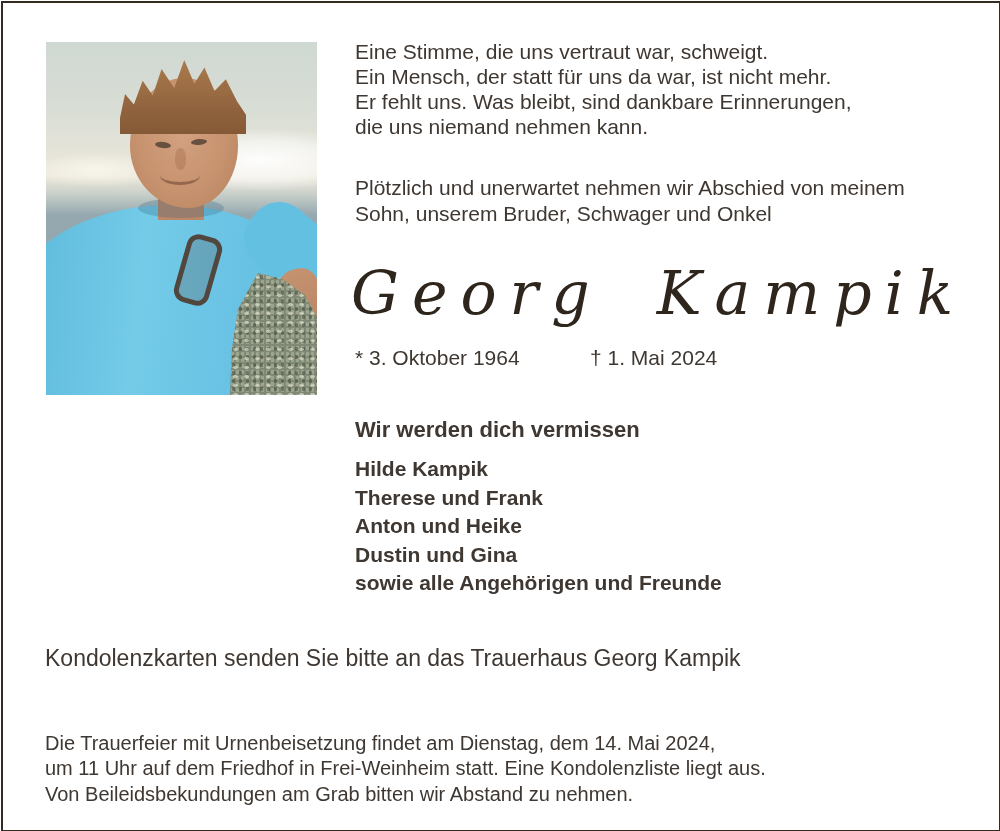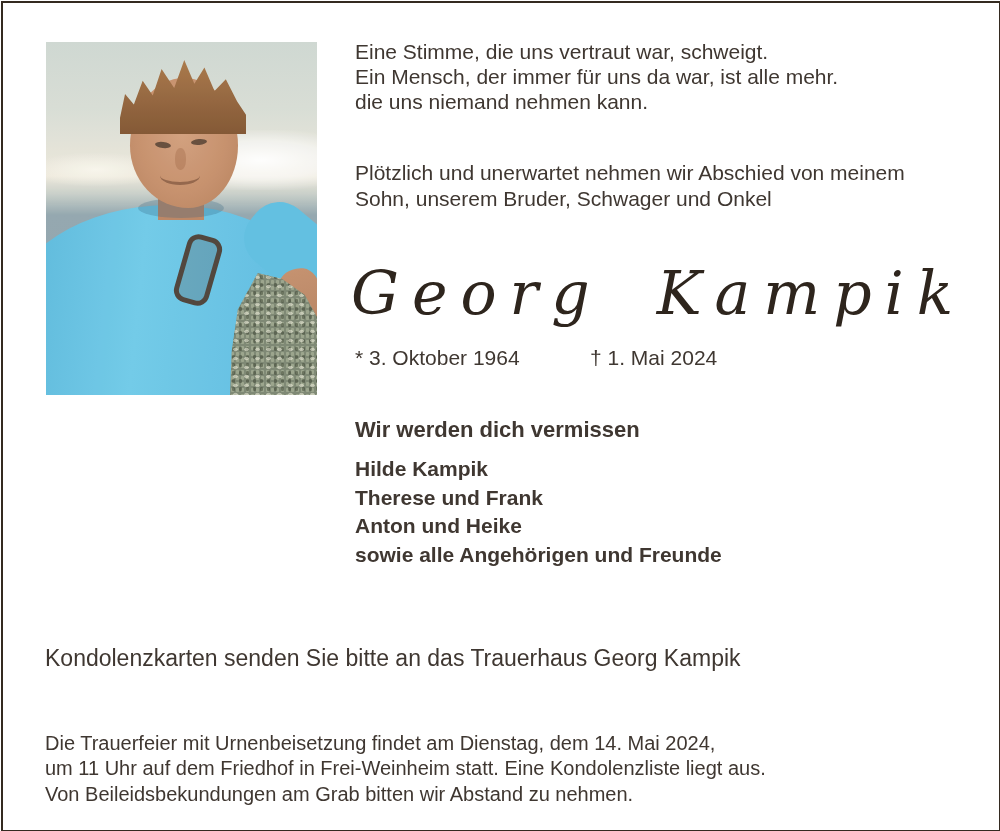--- a/index.html
+++ b/index.html
@@ -79,21 +79,21 @@
     border-bottom: 3px solid #8d5d40; border-radius: 50%; }
   .ph-shades {
     left: 134px; top: 193px; width: 26px; height: 60px;
     border: 5px solid #453a30; border-radius: 12px; transform: rotate(16deg);
     background: rgba(70,60,50,0.25);
   }
   .photo::after { content: ""; position: absolute; inset: 0; background: rgba(255,255,255,0.07); }
 
   
   .verse   { left: 352px; top: 36px;  font-size: 21px; line-height: 25px; }
-  .intro   { left: 352px; top: 157px; font-size: 21px; line-height: 26px; }
+  .intro   { left: 352px; top: 172px; font-size: 21px; line-height: 26px; }
   .name    { left: 348px; top: 255px; font-family: "DejaVu Serif", serif; font-style: italic;
              font-size: 60px; letter-spacing: 13px; word-spacing: 22px; color: #2e251d; }
   .birth   { left: 352px; top: 343px; font-size: 21px; }
   .death   { left: 587px; top: 343px; font-size: 21px; }
   .missing { left: 352px; top: 414px; font-size: 22px; font-weight: bold; }
   .mourners{ left: 352px; top: 452px; font-size: 21px; line-height: 28.6px; font-weight: bold; }
   .condolence { left: 42px; top: 642px; font-size: 23px; line-height: 26px; }
   .funeral    { left: 42px; top: 720px; font-size: 20px; line-height: 25.4px; margin-top: 8px; }
 </style>
 </head>
@@ -114,40 +114,42 @@
     <div class="ph-head"></div>
     <div class="ph-hair"></div>
     <div class="ph-eye l"></div>
     <div class="ph-eye r"></div>
     <div class="ph-nose"></div>
     <div class="ph-smile"></div>
   </div>
 
   <div class="abs verse">
     <div>Eine Stimme, die uns vertraut war, schweigt.</div>
-    <div>Ein Mensch, der immer für uns da war, ist alle mehr.</div>
+    <div>Ein Mensch, der statt für uns da war, ist nicht mehr.</div>
+    <div>Er fehlt uns. Was bleibt, sind dankbare Erinnerungen,</div>
     <div>die uns niemand nehmen kann.</div>
   </div>
 
   <div class="abs intro">
     <div>Plötzlich und unerwartet nehmen wir Abschied von meinem</div>
     <div>Sohn, unserem Bruder, Schwager und Onkel</div>
   </div>
 
   <div class="abs name">Georg Kampik</div>
 
   <div class="abs birth">* 3. Oktober 1964</div>
   <div class="abs death">† 1. Mai 2024</div>
 
   <div class="abs missing">Wir werden dich vermissen</div>
 
   <div class="abs mourners">
     <div>Hilde Kampik</div>
     <div>Therese und Frank</div>
     <div>Anton und Heike</div>
+    <div>Dustin und Gina</div>
     <div>sowie alle Angehörigen und Freunde</div>
   </div>
 
   <div class="abs condolence">
     <div>Kondolenzkarten senden Sie bitte an das Trauerhaus Georg Kampik</div>
   </div>
 
   <div class="abs funeral">
     <div>Die Trauerfeier mit Urnenbeisetzung findet am Dienstag, dem 14. Mai 2024,</div>
     <div>um 11 Uhr auf dem Friedhof in Frei-Weinheim statt. Eine Kondolenzliste liegt aus.</div>

